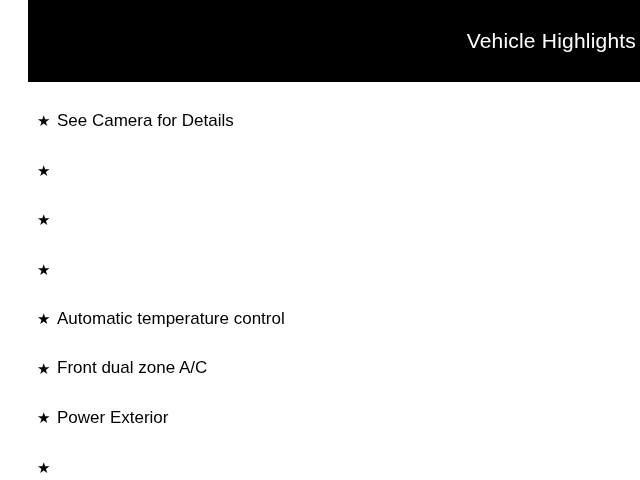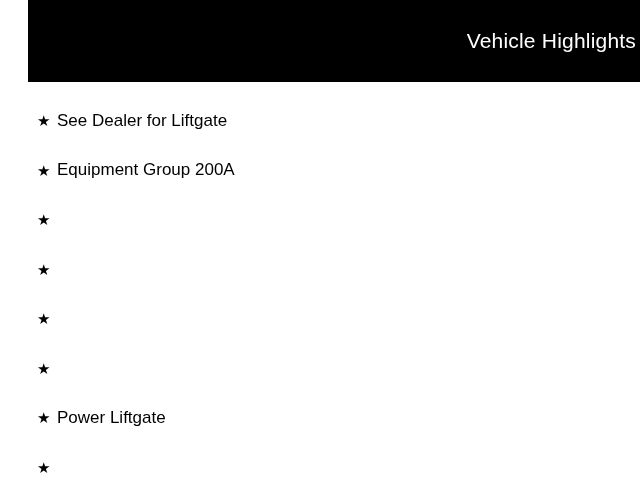--- a/index.html
+++ b/index.html
@@ -73,47 +73,48 @@
 <div class="page">
 
   <div class="header-bar">
     <span class="header-title">Vehicle Highlights</span>
   </div>
 
   <ul class="highlights-list">
 
     <li class="highlight-item">
       <span class="bullet-star">★</span>
-      <span class="highlight-label">See Dealer for Liftgate</span>
-    </li>
-
-    <li class="highlight-item">
-      <span class="bullet-star">★</span>
-      <span class="highlight-label">Equipment Group 200A</span>
+      <span class="highlight-label">See Camera for Details</span>
     </li>
 
     <li class="highlight-item">
       <span class="bullet-star">★</span>
     </li>
 
     <li class="highlight-item">
       <span class="bullet-star">★</span>
     </li>
 
     <li class="highlight-item">
       <span class="bullet-star">★</span>
     </li>
 
     <li class="highlight-item">
       <span class="bullet-star">★</span>
+      <span class="highlight-label">Automatic temperature control</span>
     </li>
 
     <li class="highlight-item">
       <span class="bullet-star">★</span>
-      <span class="highlight-label">Power Liftgate</span>
+      <span class="highlight-label">Front dual zone A/C</span>
+    </li>
+
+    <li class="highlight-item">
+      <span class="bullet-star">★</span>
+      <span class="highlight-label">Power Exterior</span>
     </li>
 
     <li class="highlight-item">
       <span class="bullet-star">★</span>
     </li>
 
   </ul>
 
 </div>
 

